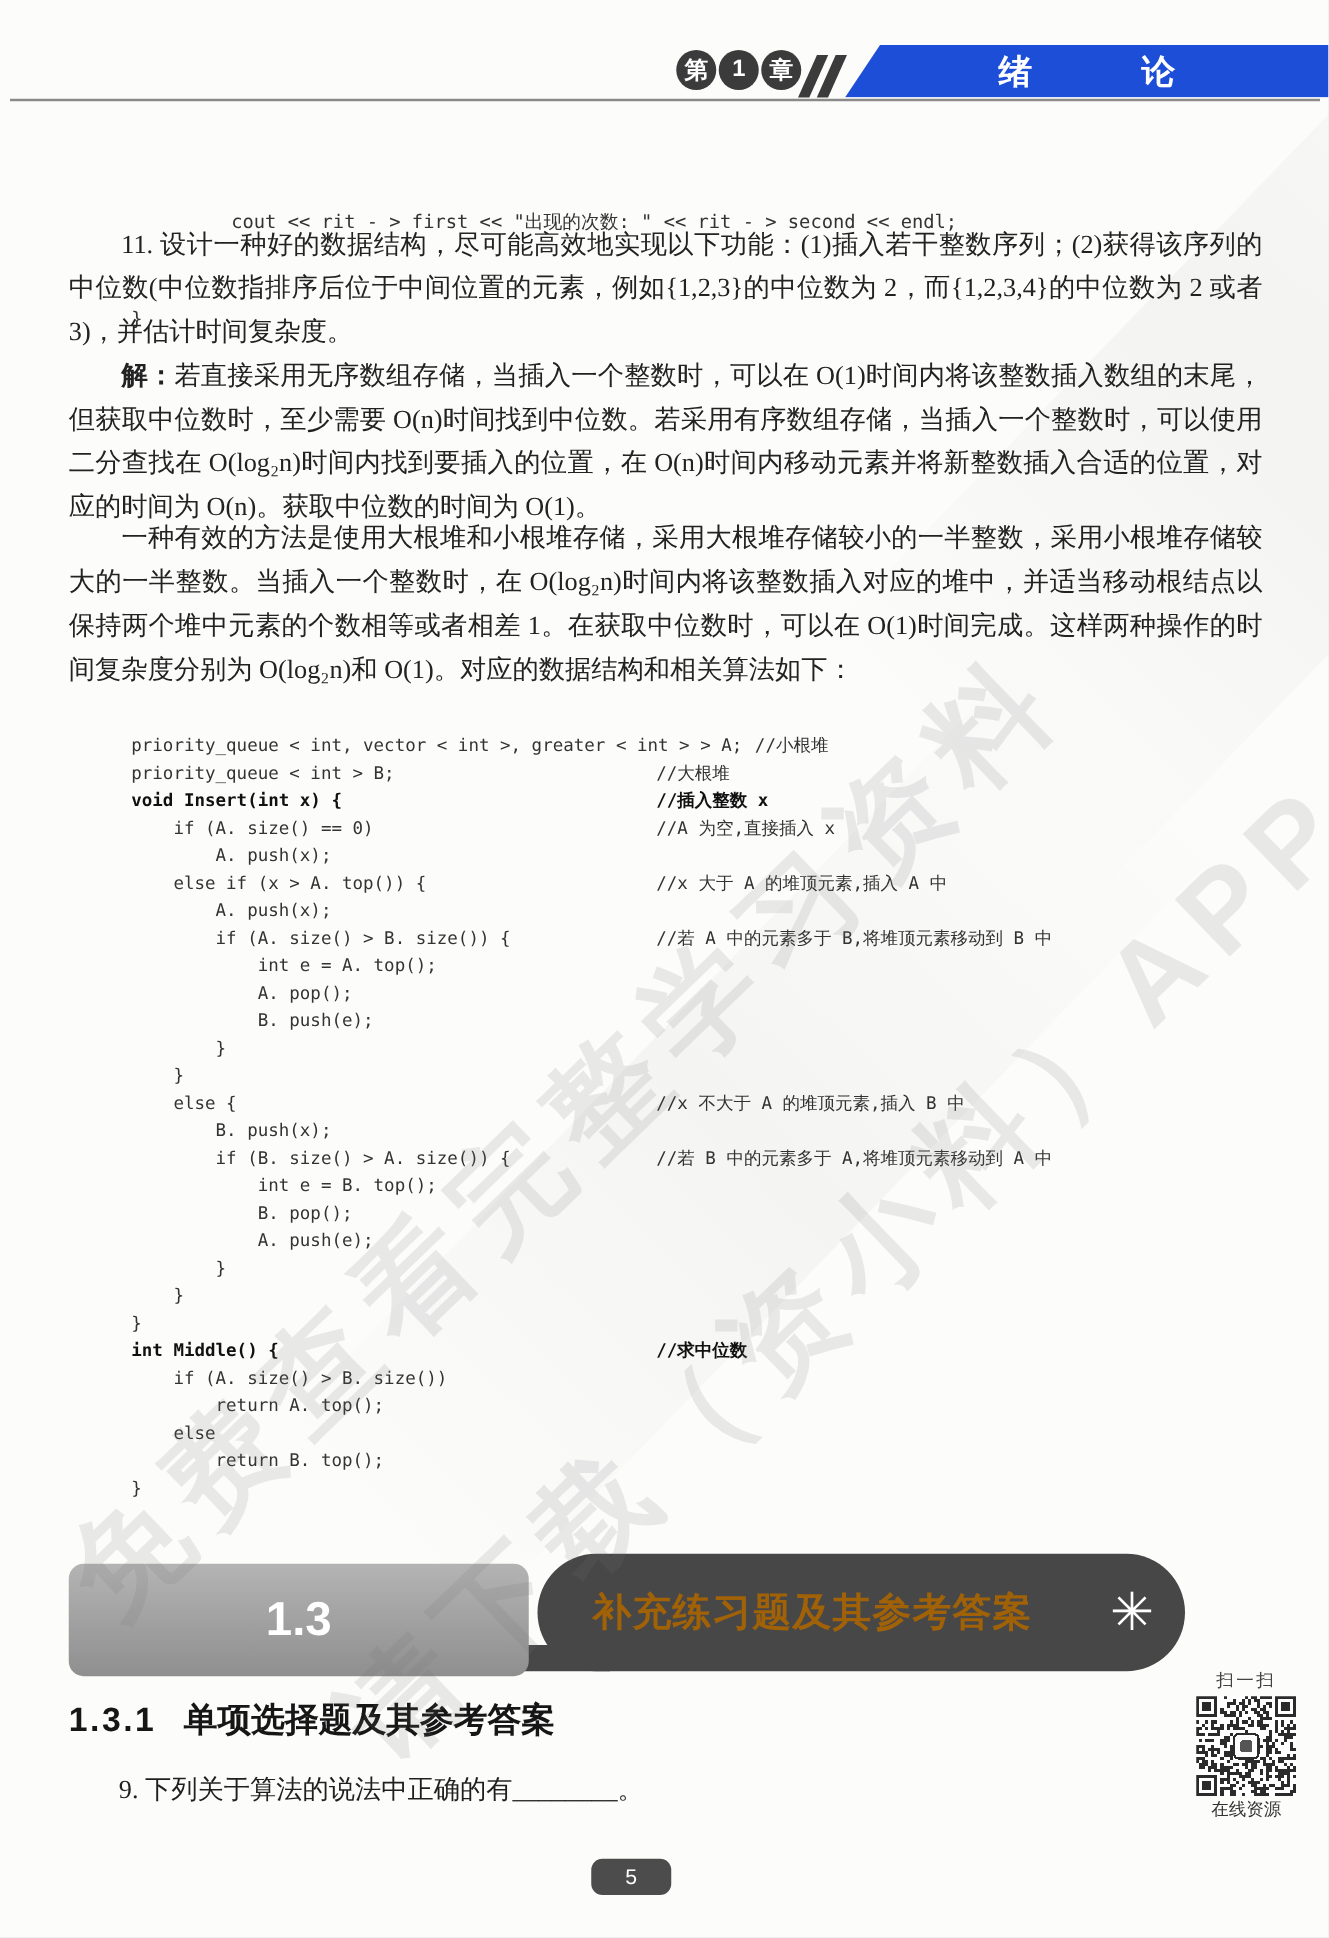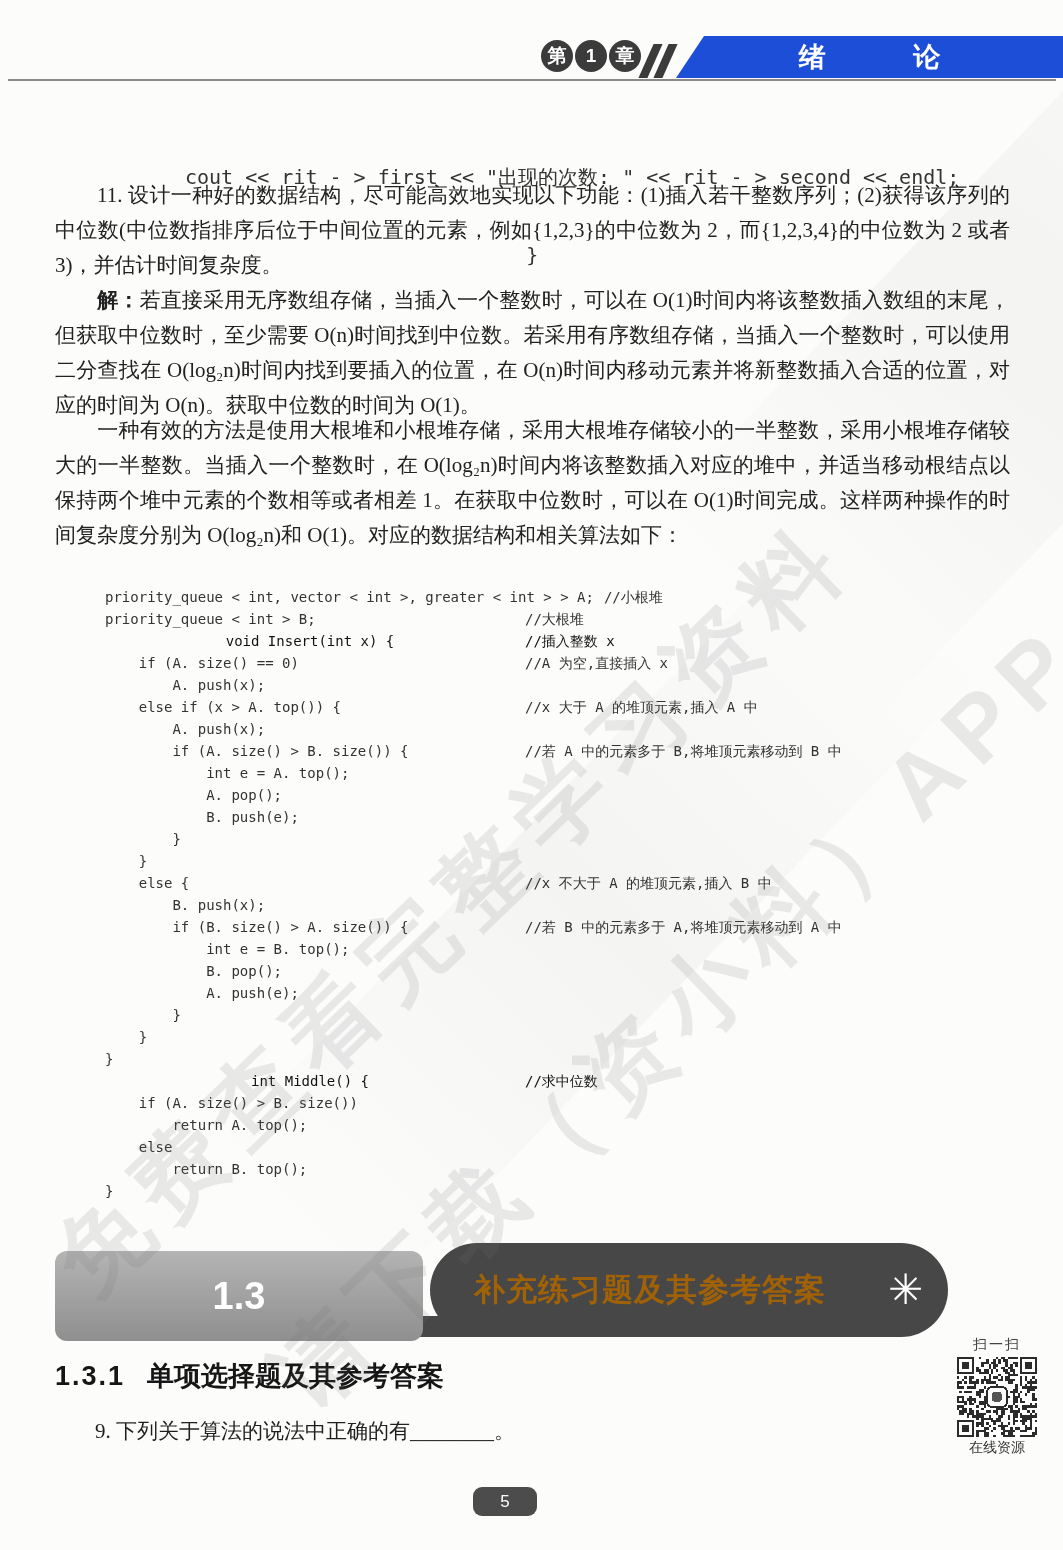--- a/index.html
+++ b/index.html
@@ -21,35 +21,35 @@
   .hdr-slash.s2 { left:661px; }
   .hdr-banner {
     position:absolute; top:36px; left:676px; width:387px; height:42px; background:#1d4ed8;
     clip-path:polygon(28px 0, 100% 0, 100% 100%, 0 100%);
     color:#fff; font-family:"Liberation Sans", sans-serif; font-weight:bold;
     font-size:27px; letter-spacing:40px; text-indent:40px;
     display:flex; align-items:center; justify-content:center;
   }
   .hdr-rule { position:absolute; top:79px; left:8px; width:1048px; height:2px; background:#8a8a8a; }
   
-  .intro-code { position:absolute; left:105px; top:112px; font-family:"DejaVu Sans Mono", monospace; font-size:20px; color:#333; line-height:26px; white-space:pre;text-align:center; }
+  .intro-code { position:absolute; left:105px; top:112px; font-family:"DejaVu Sans Mono", monospace; font-size:15px; color:#333; line-height:26px; white-space:pre; }
   .intro-code .l1 { padding-left:80px; }
   
   .para { position:absolute; left:55px; width:955px; font-size:21px; line-height:35px; text-align:justify; color:#222; }
   .para .indent { display:inline-block; width:42px; }
   .p-q11 { top:178px; }
   .p-sol { top:283px; }
   .p-method { top:413px; }
   .para b.sol-label { font-weight:bold; }
   
   .code-block { position:absolute; left:105px; top:586px; font-family:"DejaVu Sans Mono", monospace; font-size:14px; line-height:22px; color:#333; }
   .code-line { display:flex; }
   .code-line .c { white-space:pre; min-width:420px; padding-right:10px; }
   .code-line .m { white-space:pre; color:#333; }
-  .code-line.bold .c, .code-line.bold .m { font-weight:normal; color:#111;text-align:center; }
+  .code-line.bold .c, .code-line.bold .m { font-weight:bold; color:#111; }
   
   .sec-dark {
     position:absolute; left:430px; top:1243px; width:518px; height:94px;
     background:#474747; border-radius:47px;
   }
   .sec-strip { position:absolute; left:58px; top:1316px; width:430px; height:21px; background:#474747; border-radius:11px 0 0 11px; }
   .sec-light {
     position:absolute; left:55px; top:1251px; width:368px; height:90px; border-radius:12px;
     background:linear-gradient(#b4b4b4,#8f8f8f);
     color:#fff; font-family:"Liberation Sans", sans-serif; font-size:38px; font-weight:bold;

